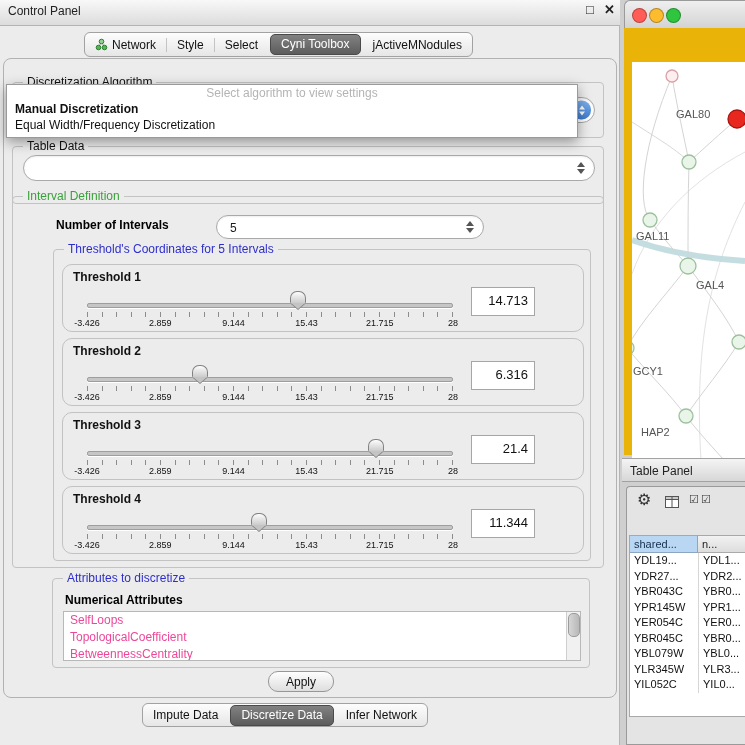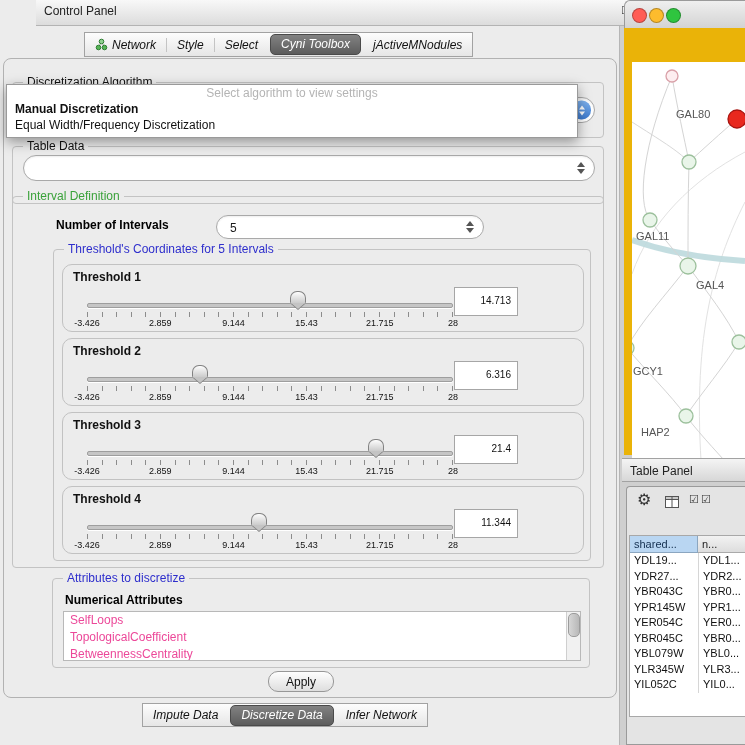--- a/index.html
+++ b/index.html
@@ -1,26 +1,26 @@
 <!DOCTYPE html>
 <html><head>
 <meta charset="utf-8">
 <style>
   html,body{margin:0;padding:0;font-family:"Liberation Sans",sans-serif;}
   #root{position:relative;width:745px;height:745px;background:#cfcfcf;overflow:hidden;}
   .abs{position:absolute;box-sizing:border-box;}
 
   
   .left-panel{left:0;top:0;width:620px;height:745px;background:#ececec;border-right:1px solid #b5b5b5;}
-  .titlebar{left:0;top:0;width:620px;height:26px;background:linear-gradient(#f8f8f8,#dcdcdc);border-bottom:1px solid #b3b3b3;margin-left:36px;}
+  .titlebar{left:0;top:0;width:620px;height:26px;background:linear-gradient(#f8f8f8,#dcdcdc);border-bottom:1px solid #b3b3b3;}
   .titlebar .ttl{position:absolute;left:8px;top:0;line-height:22px;font-size:12px;color:#222;}
   .winicon{position:absolute;top:2px;font-size:13px;color:#222;cursor:default;}
   .content-frame{left:3px;top:58px;width:614px;height:640px;border:1px solid #b2b2b2;border-radius:8px;}
 
-  .tabbar{display:flex;align-items:center;background:linear-gradient(#fdfdfd,#e6e6e6);border:1px solid #a2a2a2;border-radius:0;font-size:12px;color:#111;font-style:italic;}
+  .tabbar{display:flex;align-items:center;background:linear-gradient(#fdfdfd,#e6e6e6);border:1px solid #a2a2a2;border-radius:6px;font-size:12px;color:#111;}
   .tab{padding:0 10px;line-height:22px;white-space:nowrap;cursor:default;display:flex;align-items:center;gap:4px;}
   .tab.selected{background:linear-gradient(#828282,#5c5c5c);color:#fff;border:1px solid #4a4a4a;border-radius:5px;margin:1px 2px;line-height:19px;}
   .tabsep{width:1px;height:14px;background:#c4c4c4;}
 
   .group{border:1px solid #c3c3c3;border-radius:4px;}
   .glabel{position:absolute;top:-8px;left:10px;background:#ececec;padding:0 4px;font-size:12px;color:#111;white-space:nowrap;}
   .glabel.green{color:#3aa23a;}
   .glabel.blue{color:#2e2ecc;}
 
   .combo{background:#fff;border:1px solid #a9a9a9;border-radius:13px;box-shadow:inset 0 1px 2px rgba(0,0,0,.07);}
@@ -38,21 +38,21 @@
 
   .thresh-box{border:1px solid #c2c2c2;border-radius:10px;background:#ececec;}
   .tlabel{position:absolute;left:10px;top:5px;font-size:12px;font-weight:bold;color:#111;}
   .slider{position:absolute;left:24px;top:26px;width:366px;height:18px;}
   .groove{position:absolute;left:0;right:0;top:12px;height:3px;background:#c6c6c6;border:1px solid #9e9e9e;border-radius:2px;box-shadow:0 1px 0 #fff;}
   .thumb{position:absolute;top:0;width:14px;height:11px;background:linear-gradient(#fdfdfd,#cbcbcb);border:1px solid #828282;border-bottom:none;border-radius:7px 7px 1px 1px;transform:translateX(-50%);}
   .thumb::after{content:"";position:absolute;left:50%;top:100%;transform:translateX(-50%);width:0;height:0;border-left:7px solid transparent;border-right:7px solid transparent;border-top:6px solid #c4c4c4;filter:drop-shadow(0 1px 0 #828282);}
   .ticks{position:absolute;left:24px;top:47px;width:366px;height:5px;background:repeating-linear-gradient(to right,#8c8c8c 0px,#8c8c8c 1px,transparent 1px,transparent 14.6px);}
   .scale{position:absolute;left:24px;top:53px;width:366px;height:11px;}
   .scale span{position:absolute;transform:translateX(-50%);font-size:9px;color:#111;white-space:nowrap;}
-  .valbox{position:absolute;left:391px;top:22px;width:56px;height:27px;background:#fff;border:1px solid #a6a6a6;font-size:10px;color:#111;text-align:right;line-height:25px;padding-right:6px;}
+  .valbox{position:absolute;left:408px;top:22px;width:56px;height:27px;background:#fff;border:1px solid #a6a6a6;font-size:13px;color:#111;text-align:right;line-height:25px;padding-right:6px;}
 
   .attr-list{background:#fff;border:1px solid #b8b8b8;overflow:hidden;}
   .attr-list .li{height:17px;line-height:17px;padding-left:6px;font-size:12px;color:#ec4899;}
   .sbar{position:absolute;right:0;top:0;bottom:0;width:13px;background:#f1f1f1;border-left:1px solid #cfcfcf;}
   .sthumb{position:absolute;left:1px;top:1px;width:10px;height:22px;border-radius:5px;background:linear-gradient(90deg,#d6d6d6,#b8b8b8);border:1px solid #9c9c9c;}
 
   .btn{background:linear-gradient(#fefefe,#dedede);border:1px solid #979797;border-radius:10px;font-size:12px;color:#111;text-align:center;}
 
   
   .netwin{left:624px;top:0;width:121px;height:455px;}

